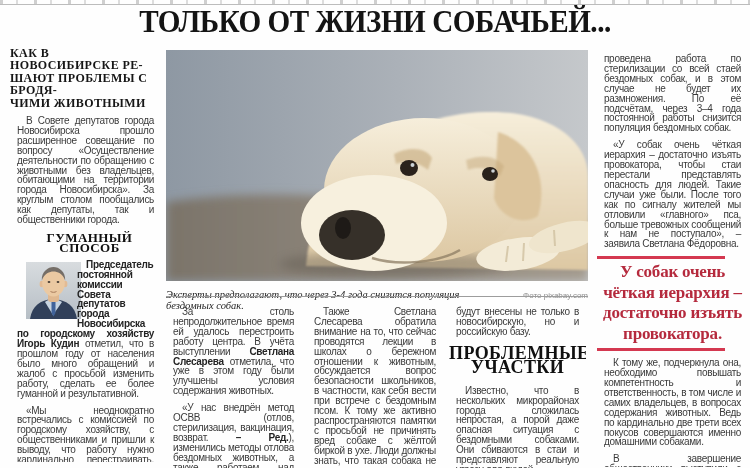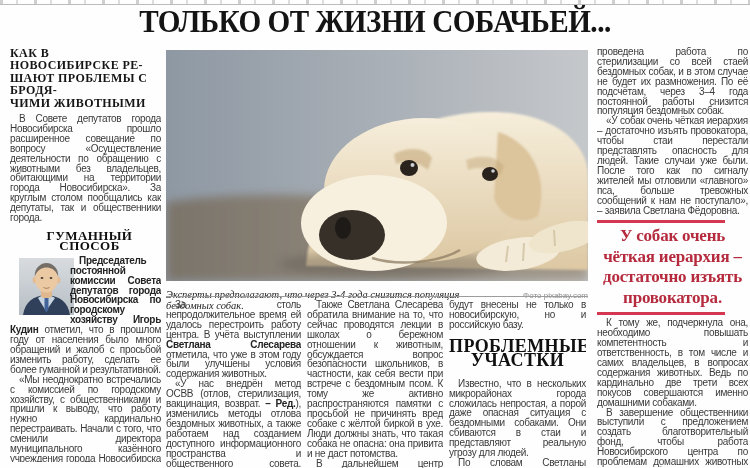--- a/index.html
+++ b/index.html
@@ -17,21 +17,21 @@
   }
   .headline{
     position:absolute; top:5px; left:0; width:750px; margin:0;
     text-align:center; font-family:"Liberation Serif",serif; font-weight:bold;
     font-size:31px; line-height:33px; color:#141414;
     transform:scaleX(.94); transform-origin:50% 50%; letter-spacing:-.5px;
     white-space:nowrap;
   }
   
   .bt{font-size:10px; line-height:9.9px; letter-spacing:-.3px; text-align:justify; color:#3a3a3a;}
-  .bt p{margin:0;}
+  .bt p{margin:7px;}
   .ind{text-indent:9px;}
   b,.bold{font-weight:bold; color:#242424;}
   .serifhead{
     font-family:"Liberation Serif",serif; font-weight:bold; color:#101010;
     text-align:center; letter-spacing:.4px;
   }
   .leftcol{position:absolute; left:10px; top:47px; width:151px; height:415px; overflow:hidden;}
   .kicker{
     font-family:"Liberation Serif",serif; font-weight:bold; font-size:12px;
     line-height:12.4px; color:#161616; white-space:pre-line; letter-spacing:.4px;

